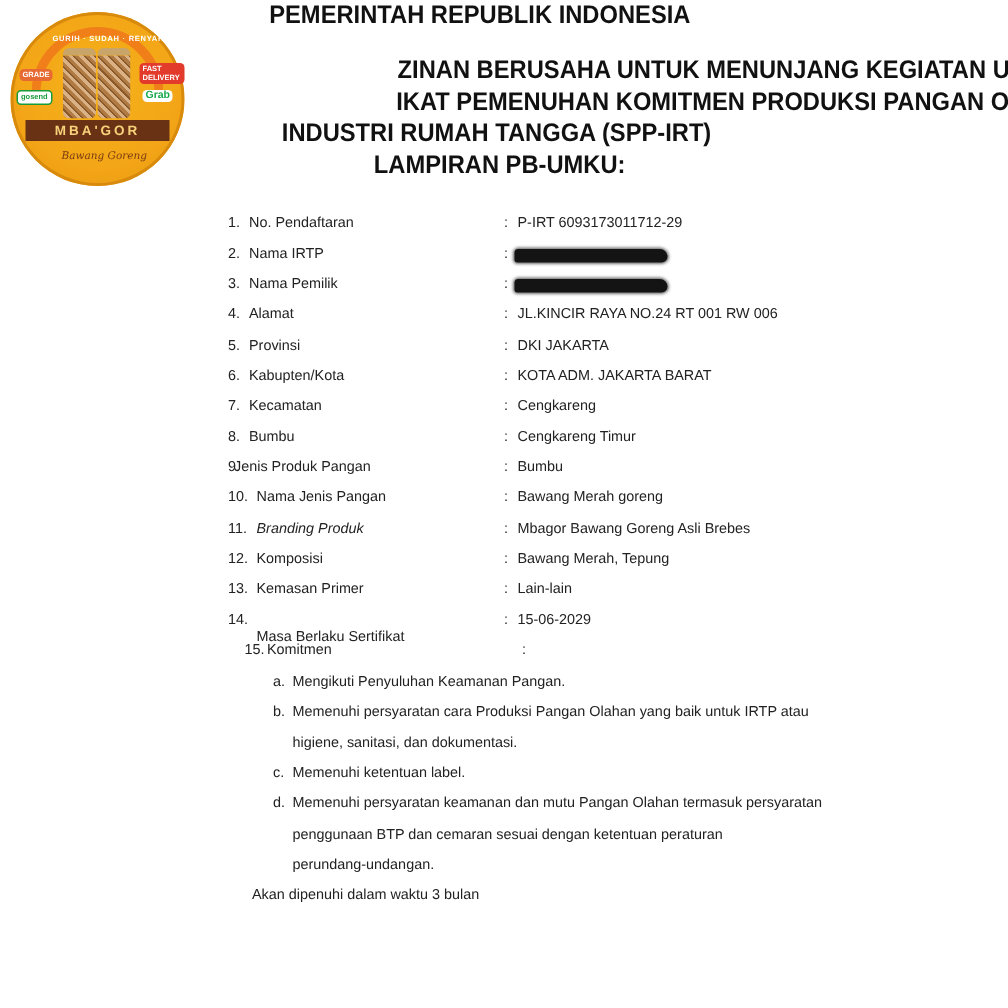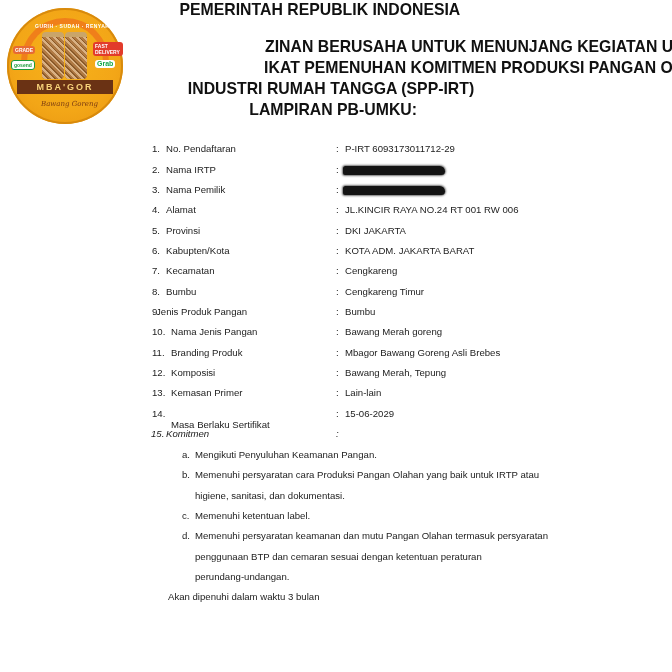--- a/index.html
+++ b/index.html
@@ -170,21 +170,21 @@
       <span class="val">Bumbu</span>
     </div>
     <div class="row" style="top: 326px; left: 0px; width: 672px; height: 14px;">
       <span class="num" style="left: 152px;">10.</span>
       <span class="lbl" style="left: 171px;">Nama Jenis Pangan</span>
       <span class="colon">:</span>
       <span class="val">Bawang Merah goreng</span>
     </div>
     <div class="row" style="top: 347px; left: 0px; width: 672px; height: 14px;">
       <span class="num" style="left: 152px;">11.</span>
-      <span class="lbl" style="left: 171px;">Branding Produk</span>
+      <span class="lbl" style="left: 171px; font-style: italic;">Branding Produk</span>
       <span class="colon">:</span>
       <span class="val">Mbagor  Bawang Goreng Asli Brebes</span>
     </div>
     <div class="row" style="top: 367px; left: 0px; width: 672px; height: 14px;">
       <span class="num" style="left: 152px;">12.</span>
       <span class="lbl" style="left: 171px;">Komposisi</span>
       <span class="colon">:</span>
       <span class="val">Bawang Merah, Tepung</span>
     </div>
     <div class="row" style="top: 387px; left: 0px; width: 672px; height: 14px;">
@@ -192,21 +192,21 @@
       <span class="lbl" style="left: 171px;">Kemasan Primer</span>
       <span class="colon">:</span>
       <span class="val">Lain-lain</span>
     </div>
     <div class="row" style="top: 408px; left: 0px; width: 640px; height: 14px;">
       <span class="num" style="left: 152px;">14.</span>
       <span class="lbl" style="left: 171px; margin-top: 11px;">Masa Berlaku Sertifikat</span>
       <span class="colon">:</span>
       <span class="val">15-06-2029</span>
     </div>
-    <div class="row" style="top: 428px; left: 0px; width: 648px; height: 14px; font-style: italic;">
+    <div class="row" style="top: 428px; left: 12px; width: 648px; height: 14px;">
       <span class="num" style="left: 151px;">15.</span>
       <span class="lbl" style="left: 166px; text-align: right;">Komitmen</span>
       <span class="colon">:</span>
       <span class="val"></span>
     </div>
   </div>
 
 <div id="komitmen">
     <div class="row sub-letter" style="top: 449px;">a.</div>
     <div class="row sub-text" style="top: 449px;">Mengikuti Penyuluhan Keamanan Pangan.</div>

